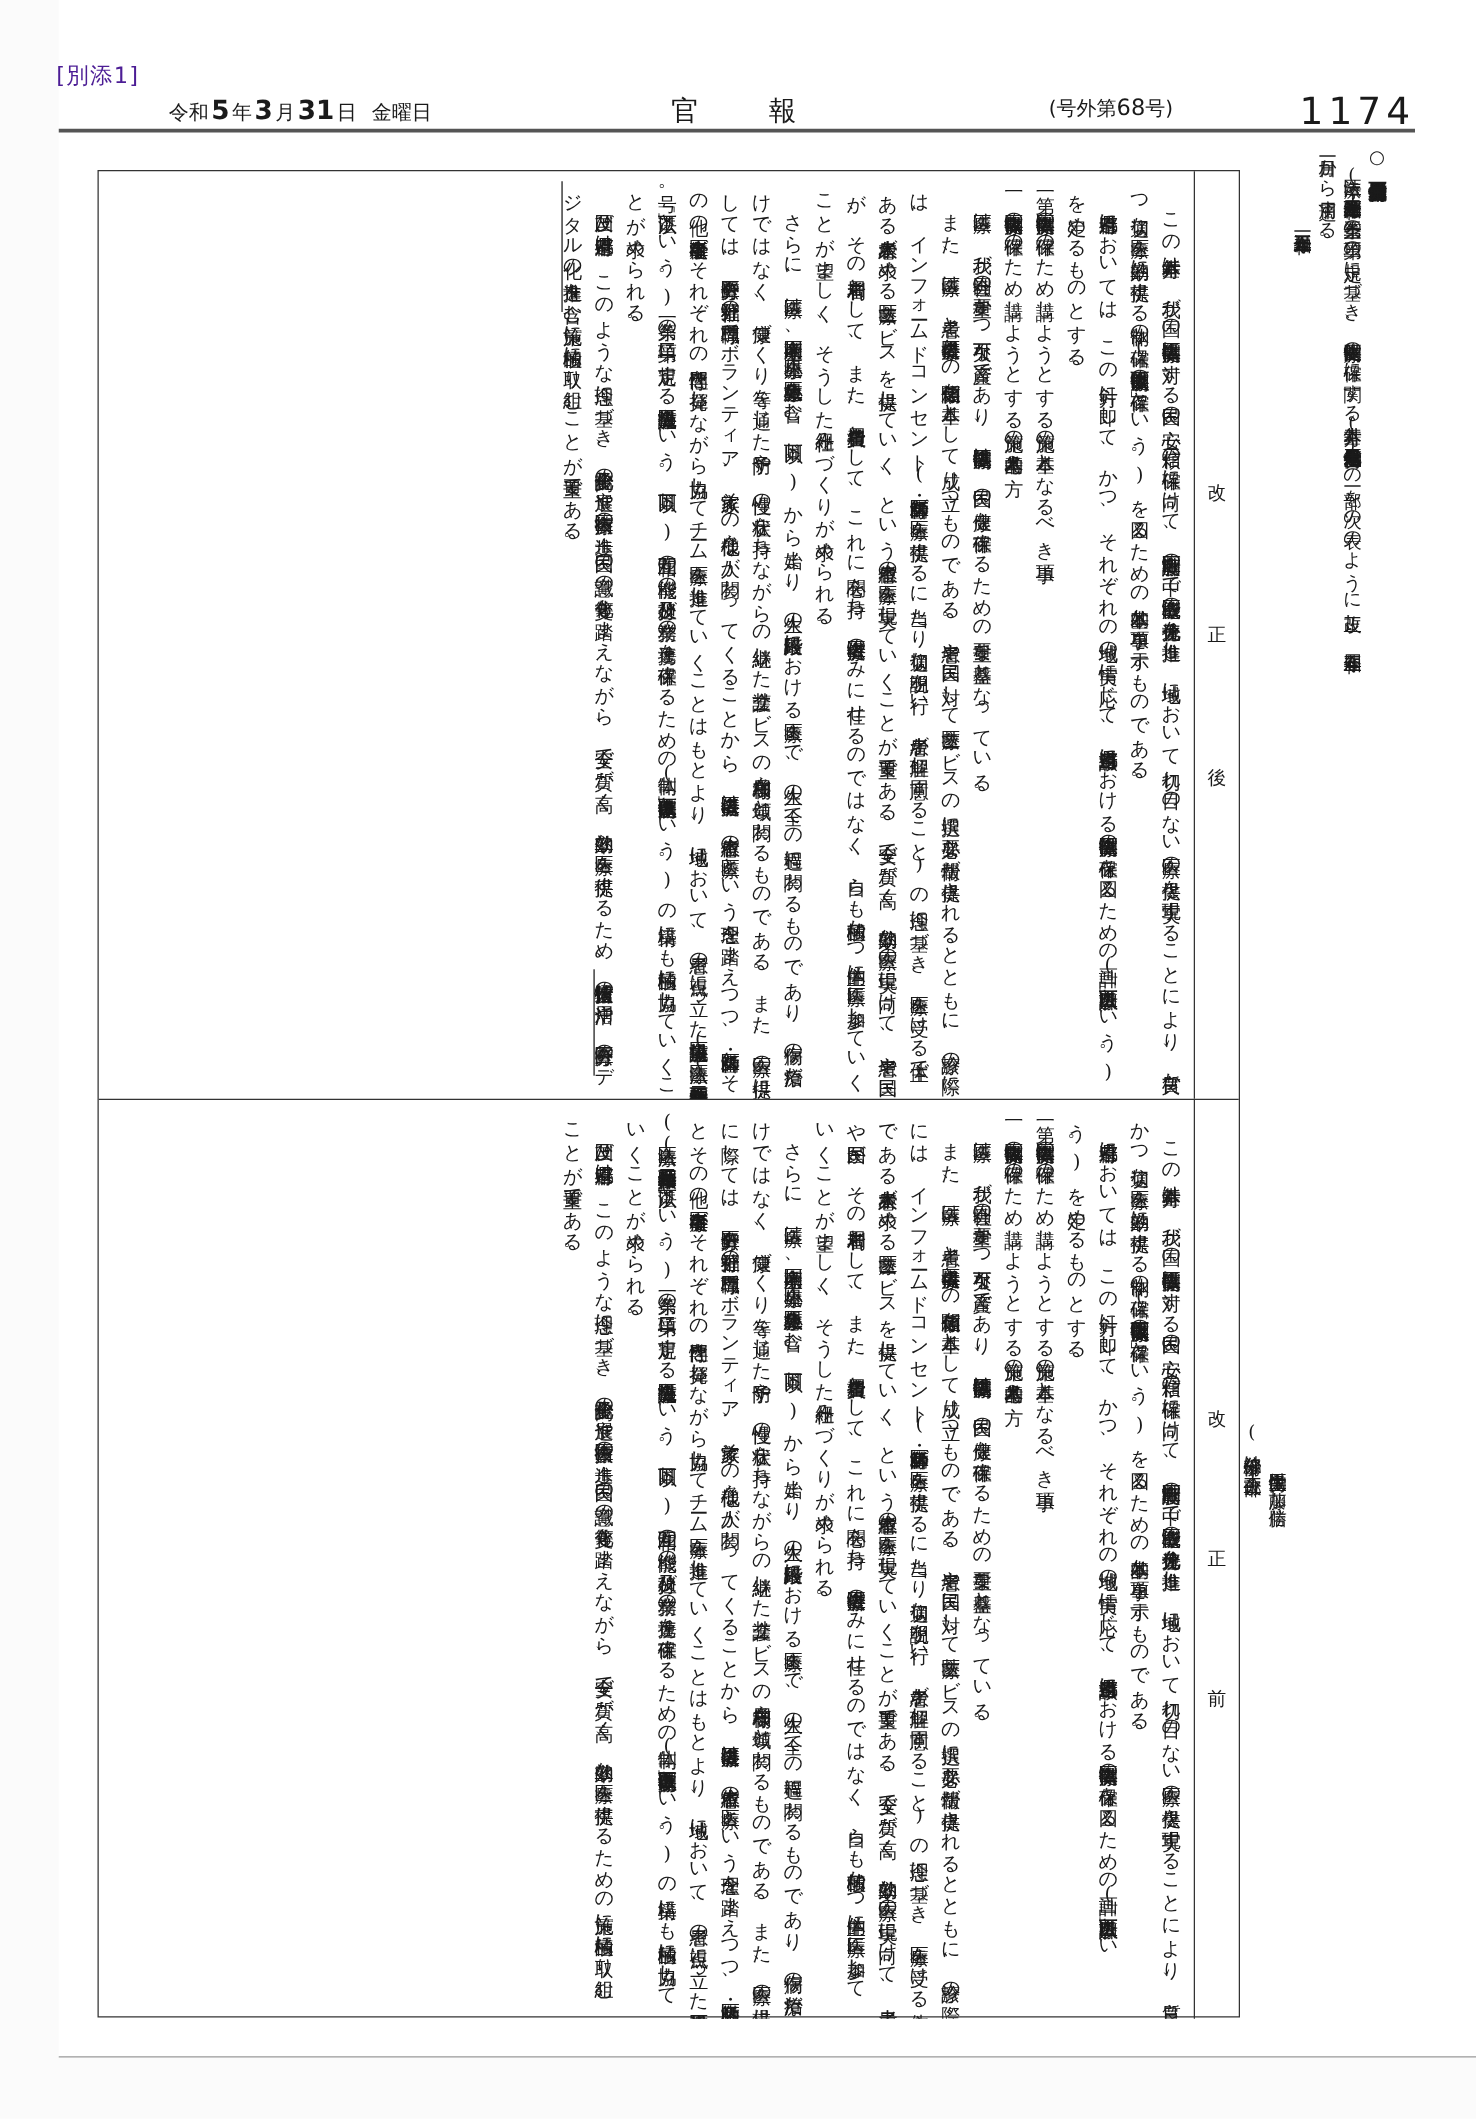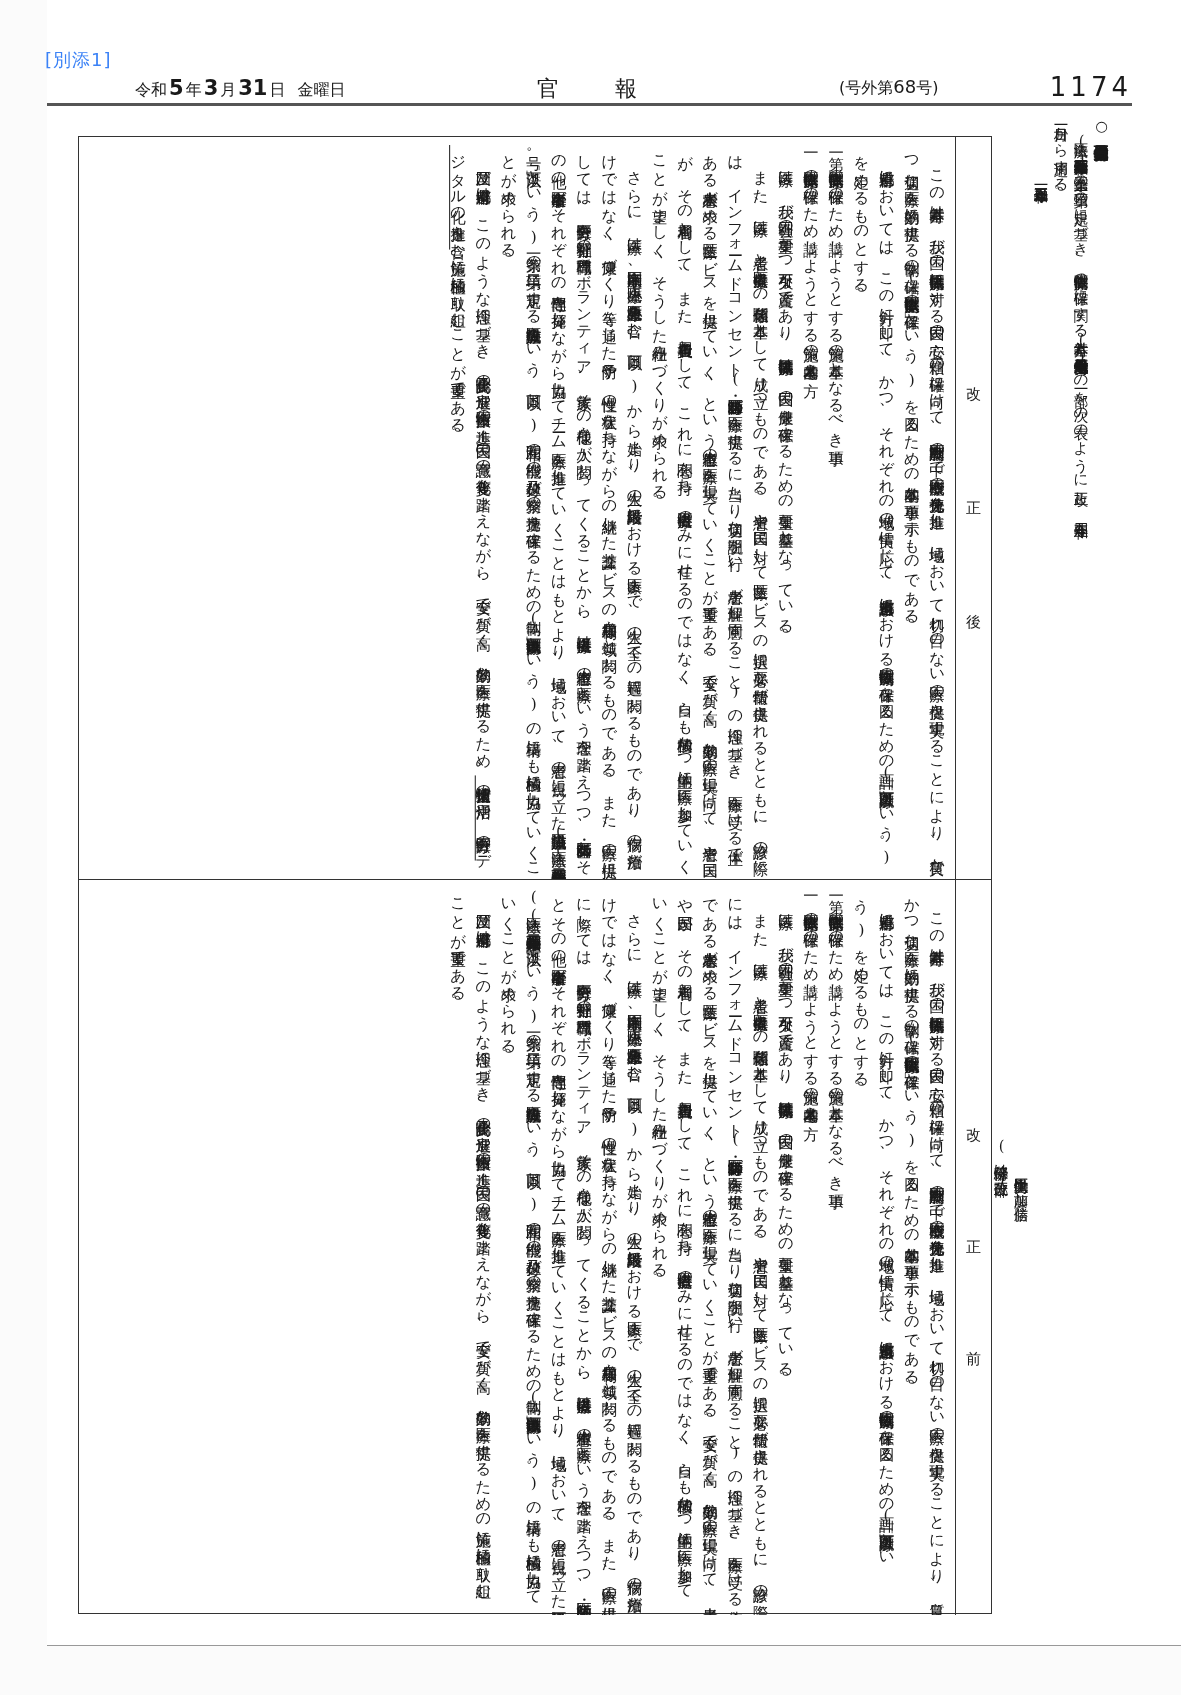--- a/index.html
+++ b/index.html
@@ -1,27 +1,27 @@
 <!DOCTYPE html>
 <html><head>
 <meta charset="utf-8">
 <style>
   * { box-sizing: border-box; margin: 0; padding: 0; }
   html, body { width: 1181px; height: 1695px; background: #fbfbfb; overflow: hidden; }
   body { position: relative; font-family: "DejaVu Serif", "Liberation Serif", serif; color: #1a1a1a; }
   .paper { position: absolute; left: 47px; top: 0; width: 1134px; height: 1646px; background: #ffffff; border-bottom: 1px solid #999; }
-  .attach-label { position: absolute; left: 45px; top: 48px; font-size: 18px; font-family: "DejaVu Sans", sans-serif; color: #3b82f6; letter-spacing: 1px; }
+  .attach-label { position: absolute; left: 45px; top: 48px; font-size: 18px; font-family: "DejaVu Sans", sans-serif; color: #4c1d95; letter-spacing: 1px; }
   .masthead { position: absolute; left: 47px; top: 74px; width: 1085px; height: 32px; border-bottom: 3px solid #555; font-family: "DejaVu Sans", sans-serif; }
   .mh-date { position: absolute; left: 88px; top: 2px; font-size: 16px; white-space: nowrap; }
   .mh-date b { font-size: 21px; font-weight: bold; margin: 0 2px; }
   .mh-day { margin-left: 12px; }
   .mh-title { position: absolute; left: 490px; top: 0px; font-size: 22px; letter-spacing: 56px; }
   .mh-issue { position: absolute; left: 792px; top: 2px; font-size: 16px; }
   .mh-issue b { font-size: 18px; font-weight: normal; }
-  .mh-page { position: absolute; right: 0; top: -2px; font-size: 26px; letter-spacing: 4px; font-weight: 500; }
+  .mh-page { position: absolute; right: 0; top: -2px; font-size: 30px; letter-spacing: 4px; font-weight: 500; }
 
   .vert { writing-mode: vertical-rl; text-orientation: upright; }
   .notice { position: absolute; top: 117px; right: 70px; height: 1540px; font-size: 14.6px; line-height: 20px; }
   .notice .hd { font-weight: bold; font-family: "DejaVu Sans", sans-serif; }
   .notice p { white-space: pre-wrap; }
   .notice .indent1 { padding-top: 15px; }
   .notice .date { padding-top: 60px; }
   .notice .minister { padding-top: 1050px; }
   .notice .note { padding-top: 1020px; }
 

